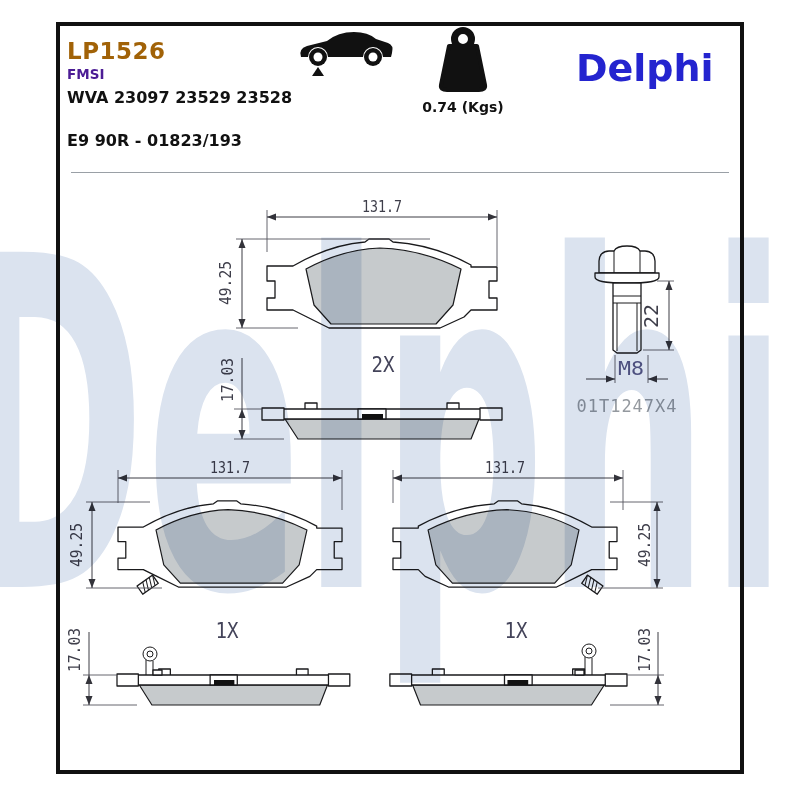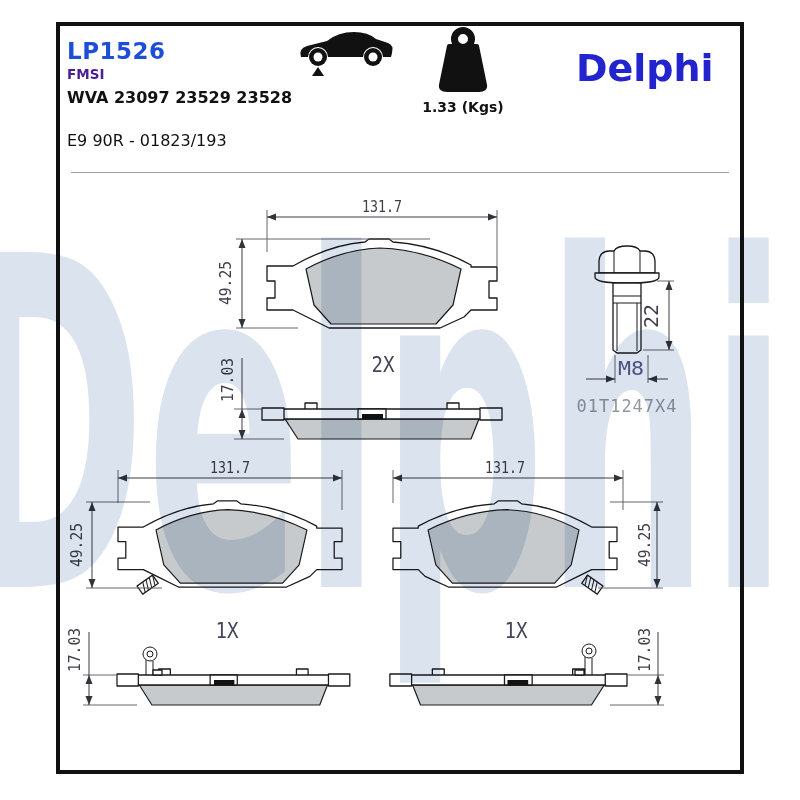--- a/index.html
+++ b/index.html
@@ -1,23 +1,23 @@
 <!DOCTYPE html>
 <html><head>
 <meta charset="utf-8">
 <style>
   html,body{margin:0;padding:0;background:#fff;}
   #stage{position:relative;width:800px;height:800px;background:#fff;overflow:hidden;
          font-family:"DejaVu Sans","Liberation Sans",sans-serif;}
   .abs{position:absolute;}
   
-  .part-no{left:67px;top:38px;font-size:23px;font-weight:700;color:#1d4ed8;letter-spacing:.5px;z-index:4;}
+  .part-no{left:67px;top:38px;font-size:23px;font-weight:700;color:#a16207;letter-spacing:.5px;z-index:4;}
   .fmsi{left:67px;top:66px;font-size:13.5px;font-weight:700;color:#4c1d95;z-index:4;}
   .wva{left:67px;top:88px;font-size:16px;font-weight:700;color:#111;z-index:4;text-align:center;}
-  .homolog{left:67px;top:131px;font-size:16px;font-weight:400;color:#111;z-index:4;}
+  .homolog{left:67px;top:131px;font-size:16px;font-weight:700;color:#111;z-index:4;}
   .weight-label{left:405px;top:99px;width:116px;text-align:center;font-size:14px;font-weight:700;color:#111;z-index:4;}
   .brand{left:576px;top:46px;font-size:38px;font-weight:800;color:#2424cf;z-index:4;font-style:normal;letter-spacing:0;}
   .footer-brand{right:72px;top:742px;font-size:21.5px;font-weight:700;color:#111;z-index:4;
                 font-family:"DejaVu Serif","Liberation Serif",serif;letter-spacing:-.5px;}
   .footer-brand sup{font-size:10px;vertical-align:14px;font-family:"DejaVu Sans",sans-serif;}
   
   .page-border{left:56px;top:22px;width:688px;height:752px;border:4px solid #111;box-sizing:border-box;z-index:3;pointer-events:none;}
   .hdr-divider{left:71px;top:172px;width:658px;height:1px;background:#9aa0a6;z-index:1;}
   
   .watermark{left:-45px;top:198px;font-size:460px;font-weight:700;line-height:1;color:#dbe3ef;
@@ -214,18 +214,18 @@
       <circle cx="22" cy="29" r="4.5" fill="#fff"></circle>
     <circle cx="77" cy="29" r="9" fill="#111"></circle>
       <circle cx="77" cy="29" r="4.5" fill="#fff"></circle>
     <path fill="#111" d="M22,39 L28,48 L16,48 Z"></path>
   </svg>
 
   <svg class="abs" style="left:432px;top:27px;z-index:4" width="62" height="72" viewBox="0 0 62 72">
     <circle cx="31" cy="12" r="8.5" fill="none" stroke="#111" stroke-width="7"></circle>
     <path fill="#111" stroke="#111" stroke-width="4" stroke-linejoin="round" d="M17,19 L45,19 L53,58 Q54,63 47,63 L15,63 Q8,63 9,58 Z"></path>
   </svg>
-  <div class="abs weight-label">1.33 (Kgs)</div>
+  <div class="abs weight-label">0.74 (Kgs)</div>
 
   <div class="abs brand">Delphi</div>
 
 
 </div>
 
 </body></html>

